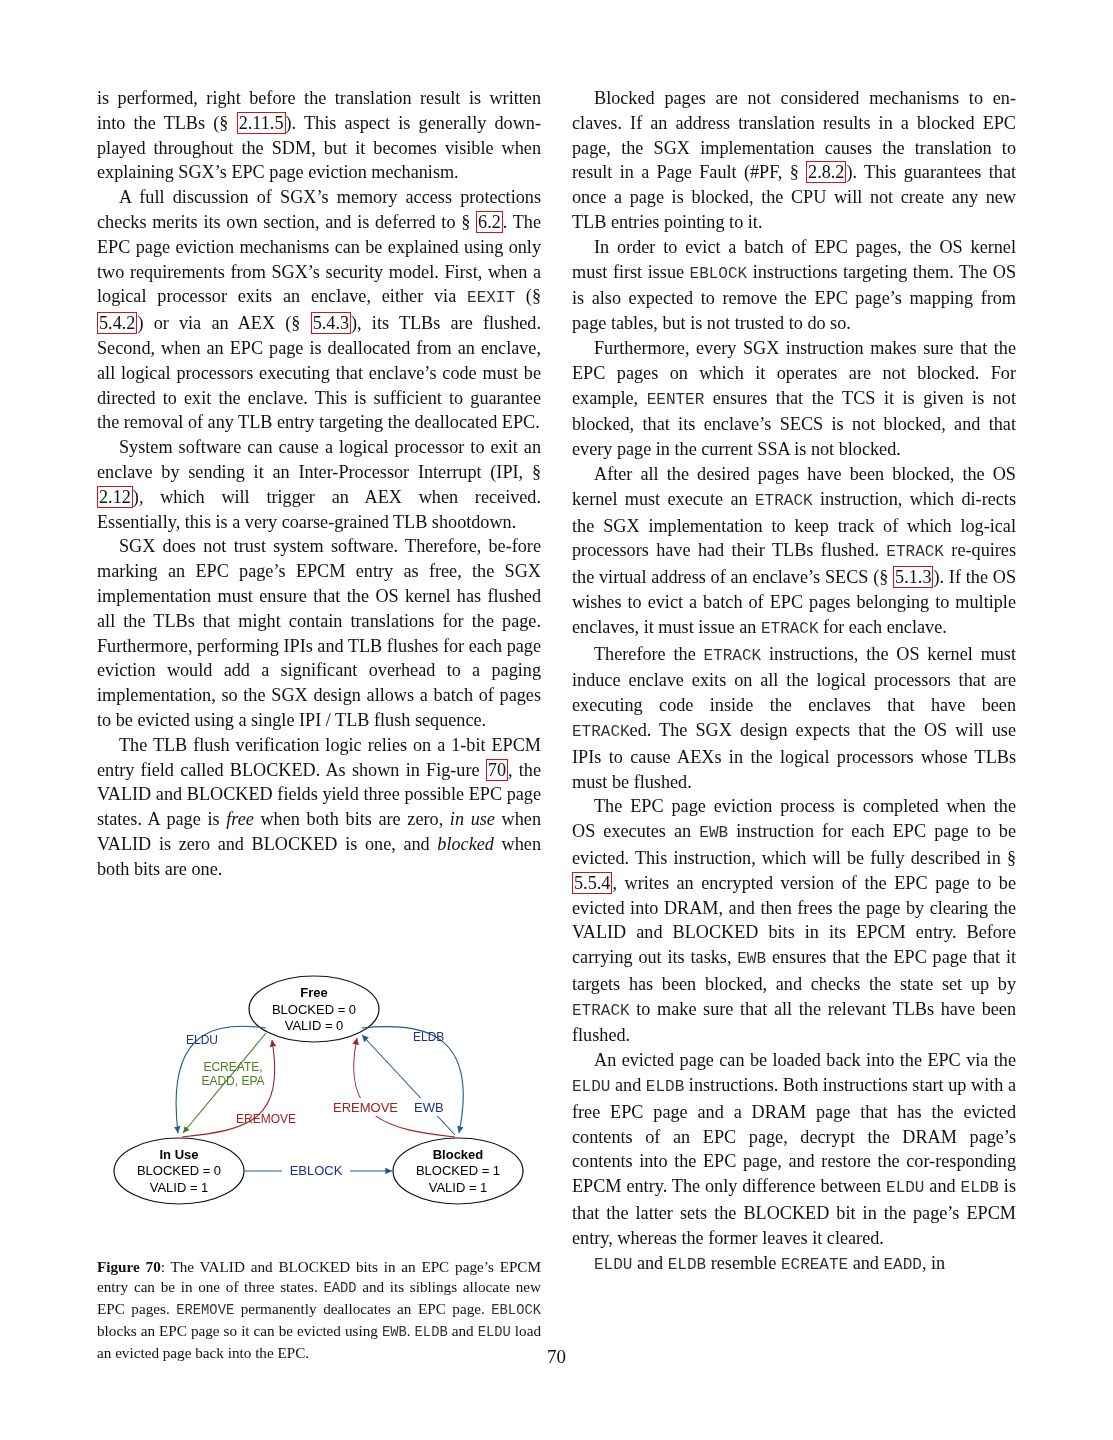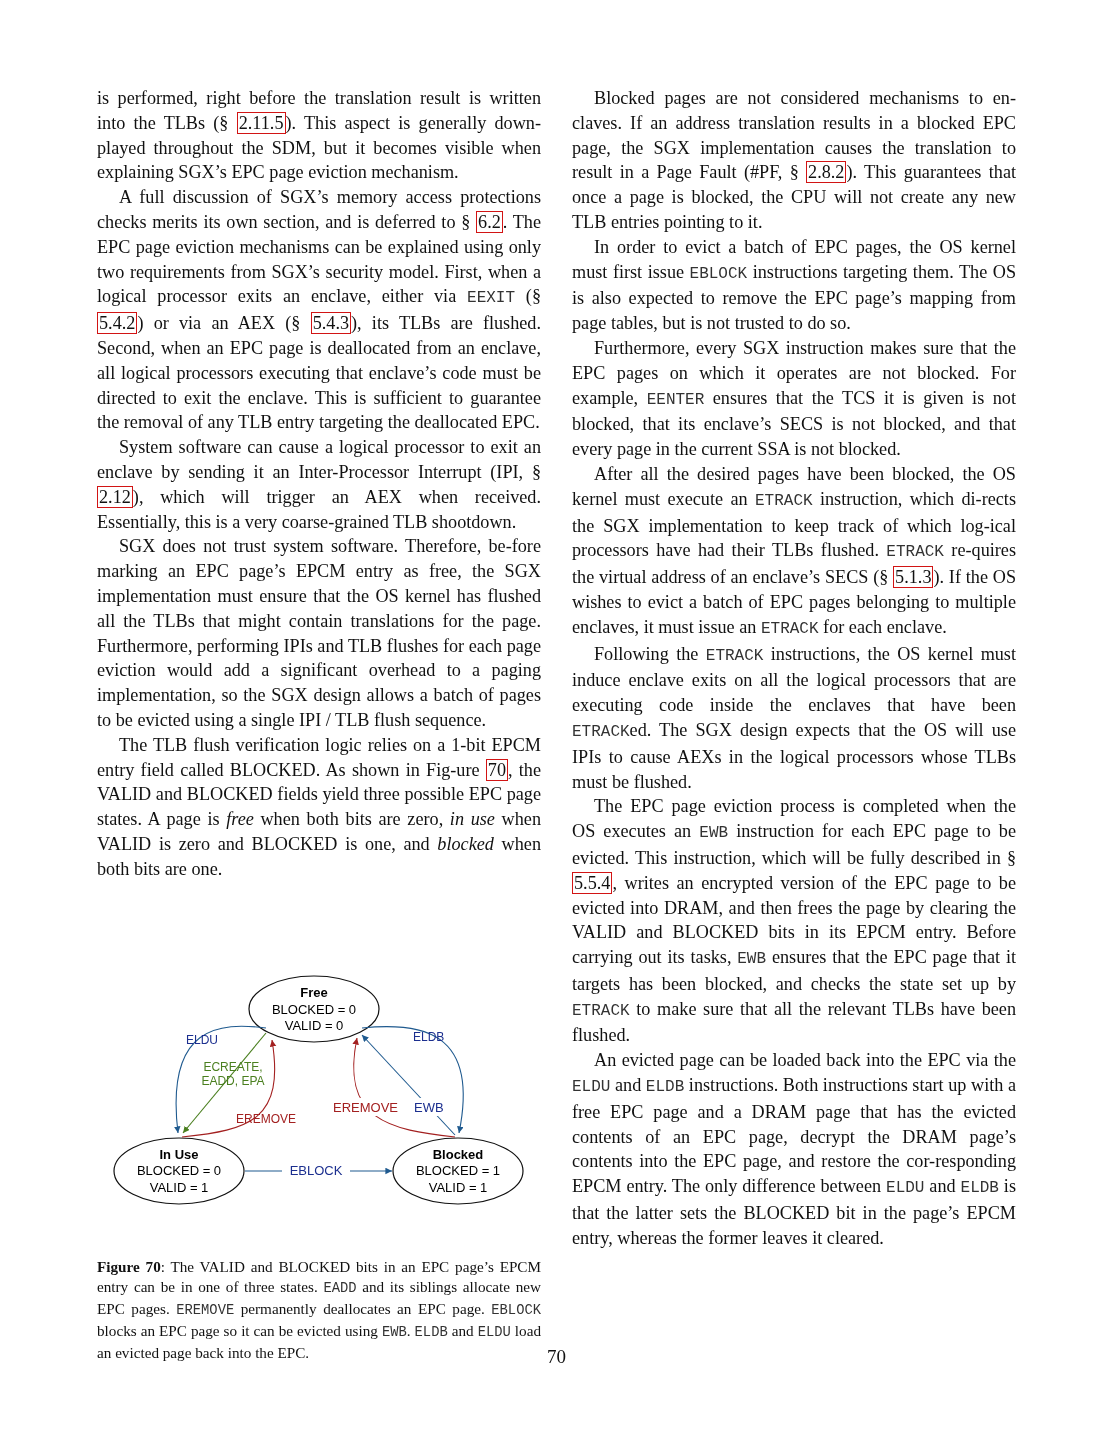--- a/index.html
+++ b/index.html
@@ -94,18 +94,19 @@
 
 <div class="caption">
   <b>Figure 70</b><span>:  The VALID and BLOCKED bits in an EPC page’s EPCM entry can be in one of three states. </span><span class="tt">EADD</span><span> and its siblings allocate new EPC pages. </span><span class="tt">EREMOVE</span><span> permanently deallocates an EPC page. </span><span class="tt">EBLOCK</span><span> blocks an EPC page so it can be evicted using </span><span class="tt">EWB</span><span>. </span><span class="tt">ELDB</span><span> and </span><span class="tt">ELDU</span><span> load an evicted page back into the EPC.</span>
 </div>
 
 <div class="col right">
   <p><span>Blocked pages are not considered mechanisms to en-claves. If an address translation results in a blocked EPC page, the SGX implementation causes the translation to result in a Page Fault (#PF, § </span><a class="ref">2.8.2</a><span>). This guarantees that once a page is blocked, the CPU will not create any new TLB entries pointing to it.</span></p>
   <p><span>In order to evict a batch of EPC pages, the OS kernel must first issue </span><span class="tt">EBLOCK</span><span> instructions targeting them. The OS is also expected to remove the EPC page’s mapping from page tables, but is not trusted to do so.</span></p>
   <p><span>Furthermore, every SGX instruction makes sure that the EPC pages on which it operates are not blocked. For example, </span><span class="tt">EENTER</span><span> ensures that the TCS it is given is not blocked, that its enclave’s SECS is not blocked, and that every page in the current SSA is not blocked.</span></p>
   <p><span>After all the desired pages have been blocked, the OS kernel must execute an </span><span class="tt">ETRACK</span><span> instruction, which di-rects the SGX implementation to keep track of which log-ical processors have had their TLBs flushed. </span><span class="tt">ETRACK</span><span> re-quires the virtual address of an enclave’s SECS (§ </span><a class="ref">5.1.3</a><span>). If the OS wishes to evict a batch of EPC pages belonging to multiple enclaves, it must issue an </span><span class="tt">ETRACK</span><span> for each enclave.</span></p>
-  <p><span>Following the </span><span class="tt">ETRACK</span><span> instructions, the OS kernel must induce enclave exits on all the logical processors that are executing code inside the enclaves that have been </span><span class="tt">ETRACK</span><span>ed. The SGX design expects that the OS will use IPIs to cause AEXs in the logical processors whose TLBs must be flushed.</span></p>
+  <p><span>Therefore the </span><span class="tt">ETRACK</span><span> instructions, the OS kernel must induce enclave exits on all the logical processors that are executing code inside the enclaves that have been </span><span class="tt">ETRACK</span><span>ed. The SGX design expects that the OS will use IPIs to cause AEXs in the logical processors whose TLBs must be flushed.</span></p>
   <p><span>The EPC page eviction process is completed when the OS executes an </span><span class="tt">EWB</span><span> instruction for each EPC page to be evicted. This instruction, which will be fully described in § </span><a class="ref">5.5.4</a><span>, writes an encrypted version of the EPC page to be evicted into DRAM, and then frees the page by clearing the VALID and BLOCKED bits in its EPCM entry. Before carrying out its tasks, </span><span class="tt">EWB</span><span> ensures that the EPC page that it targets has been blocked, and checks the state set up by </span><span class="tt">ETRACK</span><span> to make sure that all the relevant TLBs have been flushed.</span></p>
   <p><span>An evicted page can be loaded back into the EPC via the </span><span class="tt">ELDU</span><span> and </span><span class="tt">ELDB</span><span> instructions. Both instructions start up with a free EPC page and a DRAM page that has the evicted contents of an EPC page, decrypt the DRAM page’s contents into the EPC page, and restore the cor-responding EPCM entry. The only difference between </span><span class="tt">ELDU</span><span> and </span><span class="tt">ELDB</span><span> is that the latter sets the BLOCKED bit in the page’s EPCM entry, whereas the former leaves it cleared.</span></p>
+  <p><span class="tt">ELDU</span><span> and </span><span class="tt">ELDB</span><span> resemble </span><span class="tt">ECREATE</span><span> and </span><span class="tt">EADD</span><span>, in</span></p>
 </div>
 
 <div class="pagenum">70</div>
 
 </body></html>

